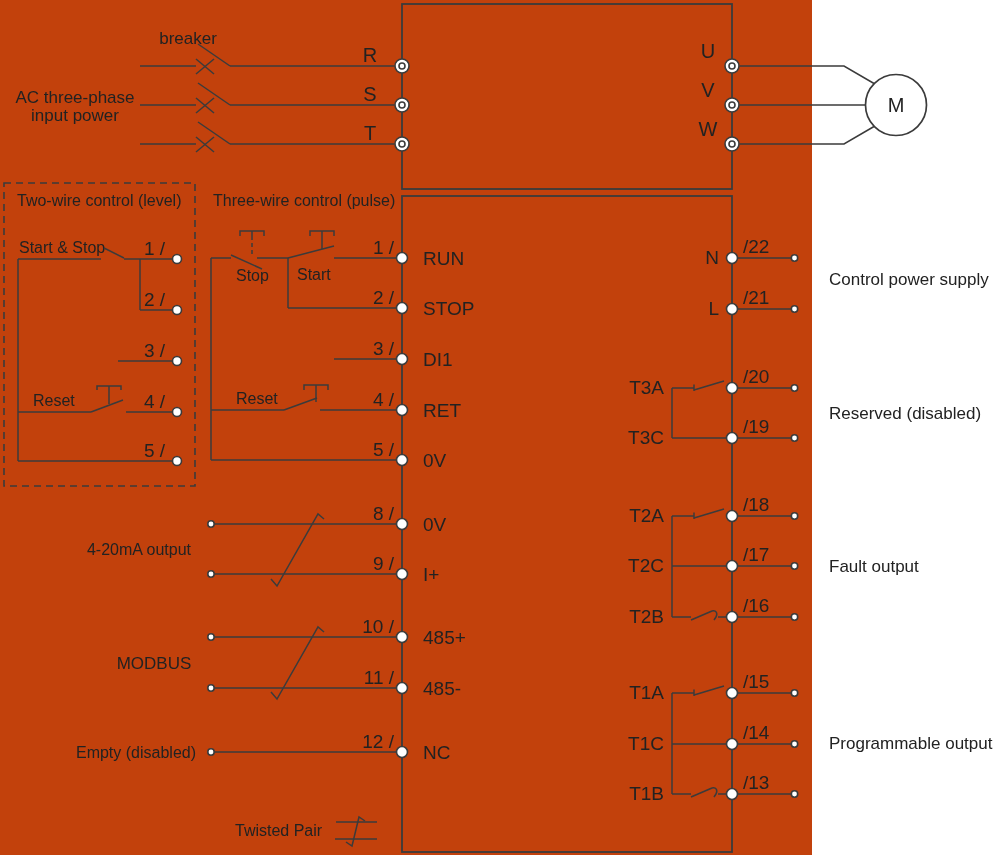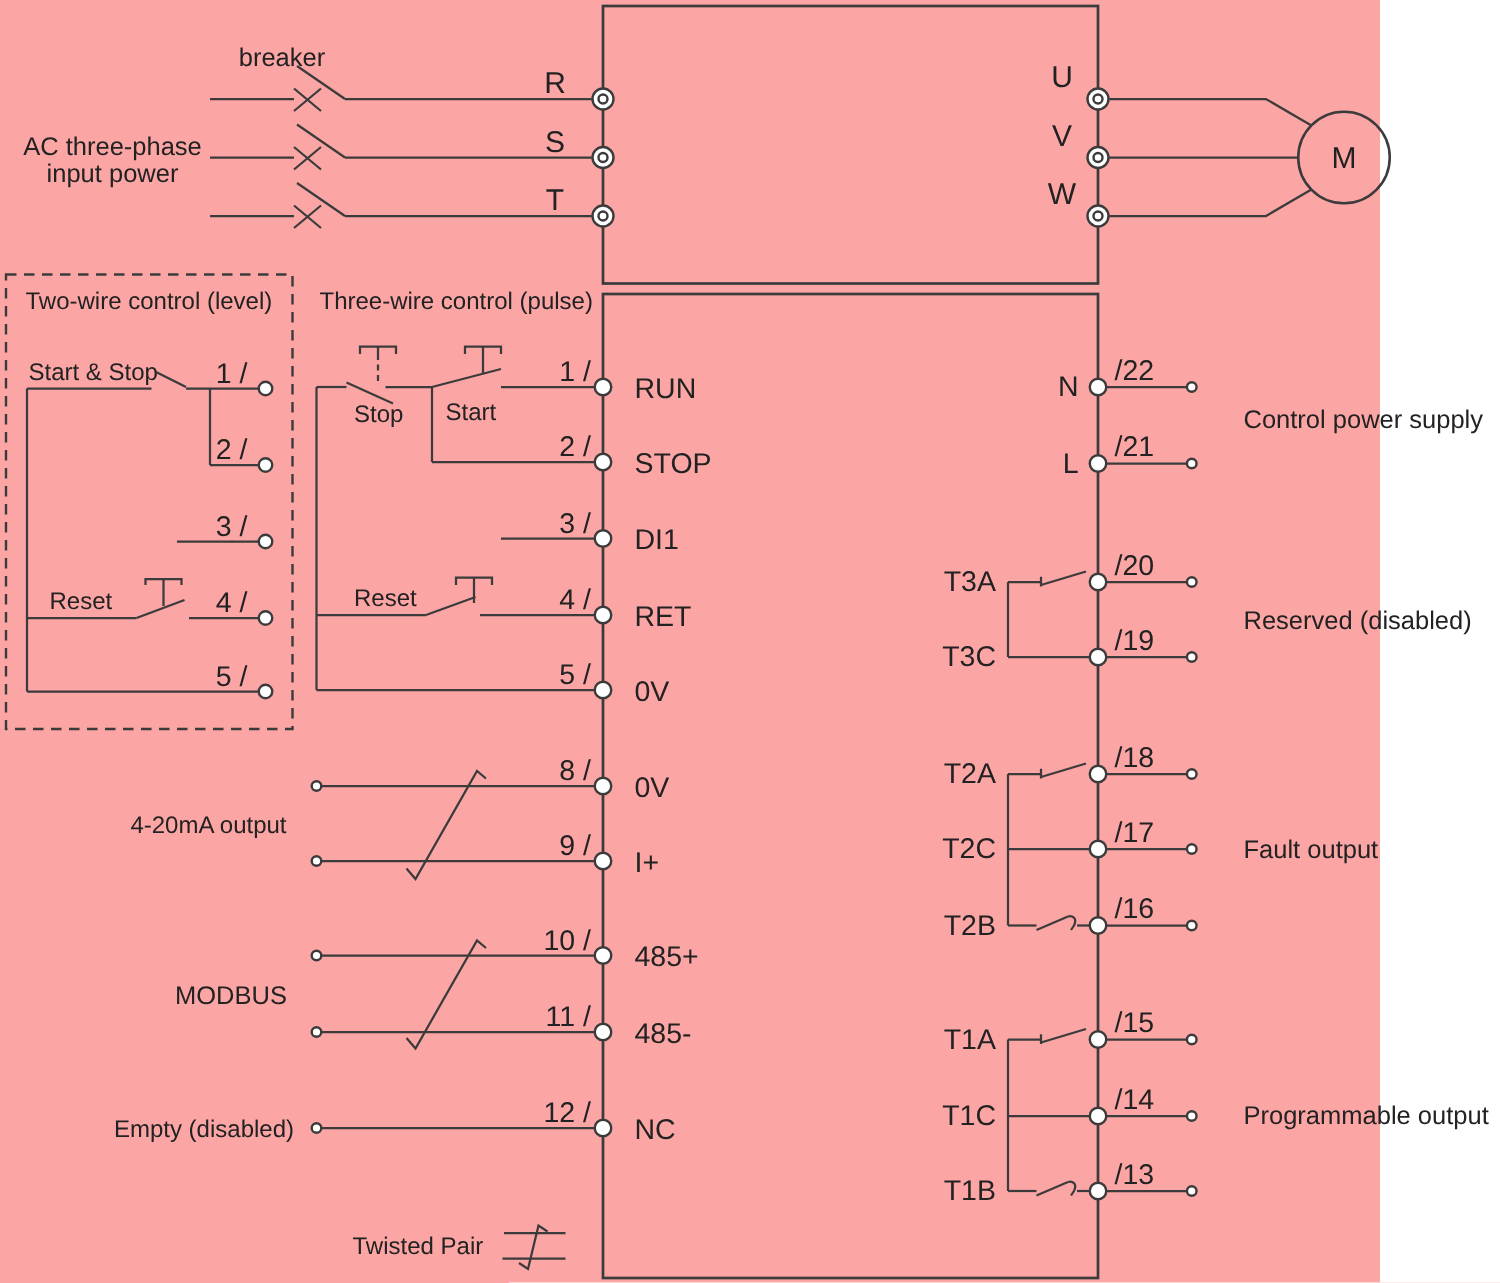--- a/index.html
+++ b/index.html
@@ -1,16 +1,16 @@
 <!DOCTYPE html>
 <html><head>
 <meta charset="utf-8">
 <style>
   html,body{margin:0;padding:0;background:#ffffff;}
-  .stage{width:920px;height:855px;position:relative;background:#fca5a5;}
+  .stage{width:812px;height:855px;position:relative;background:#c2410c;}
   svg text{fill:#222222;font-family:"Liberation Sans","DejaVu Sans",sans-serif;}
   .t16{font-size:16px;}
   .t17{font-size:17px;}
   .t19{font-size:19px;}
   .t20{font-size:20px;}
   .w{stroke:#3b3b3b;stroke-width:1.5;fill:none;}
   .w2{stroke:#3b3b3b;stroke-width:1.7;fill:none;}
   .bx{stroke:#3b3b3b;stroke-width:1.8;fill:none;}
   .dashbx{stroke:#3b3b3b;stroke-width:1.6;fill:none;stroke-dasharray:7 5;}
   .dashw{stroke:#3b3b3b;stroke-width:1.5;fill:none;stroke-dasharray:4 3;}

